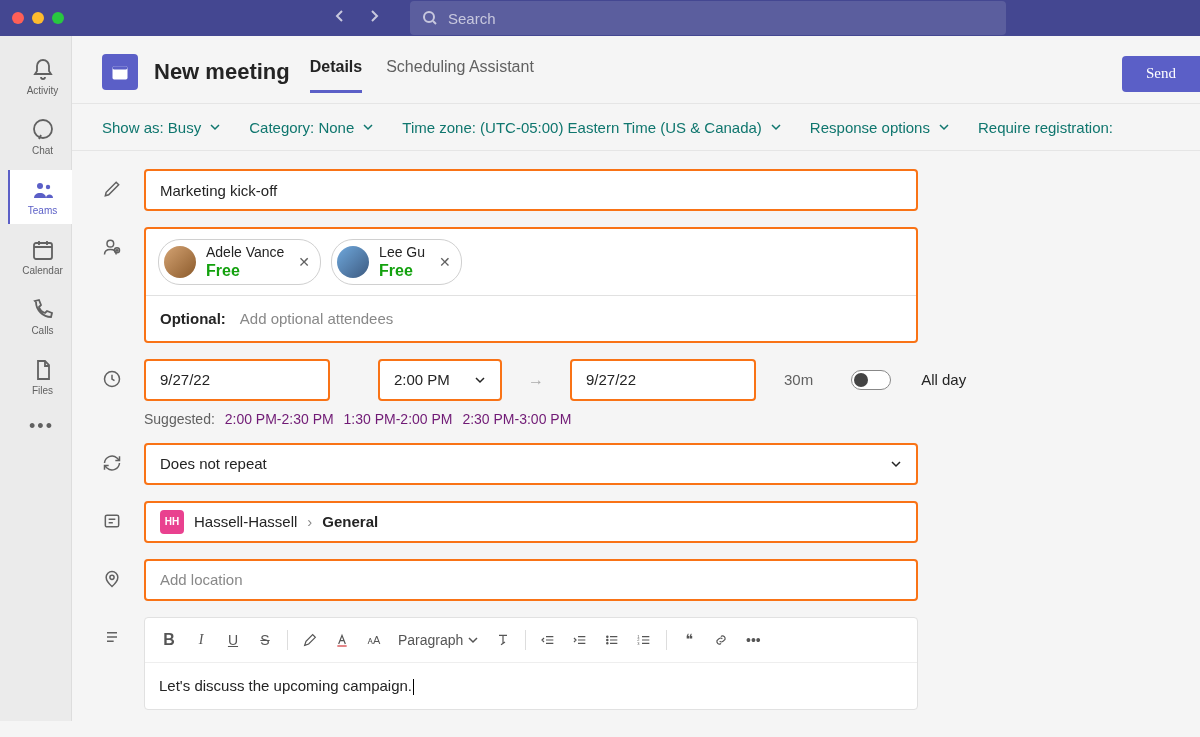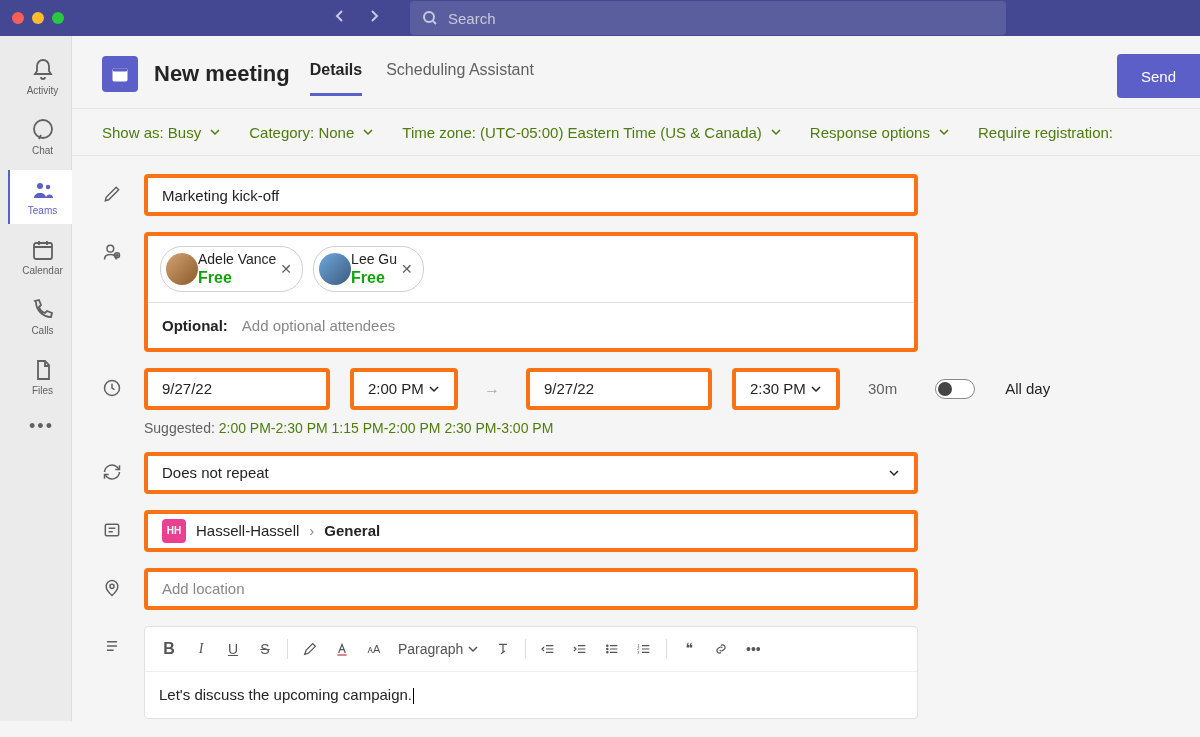--- a/index.html
+++ b/index.html
@@ -23,56 +23,56 @@
 .rail-more { margin-top: 6px; color: #616161; letter-spacing: 2px; font-size: 18px; }
 
 
 .main { flex: 1; background: #f5f5f5; display: flex; flex-direction: column; overflow: hidden; }
 .header { display: flex; align-items: center; padding: 14px 0 0 30px; gap: 16px; }
 .header-icon { width: 36px; height: 36px; background: #5b5fc7; border-radius: 4px; display: flex; align-items: center; justify-content: center; color: #fff; }
 .header-title { font-size: 22px; font-weight: 700; color: #242424; }
 .tabs { display: flex; gap: 24px; margin-left: 4px; }
 .tab { font-size: 16px; color: #616161; padding: 8px 0 14px; border-bottom: 3px solid transparent; cursor: pointer; }
 .tab.active { color: #242424; border-bottom-color: #5b5fc7; font-weight: 600; }
-.send-btn { margin-left: auto; background: #5b5fc7; color: #fff; border: none; height: 44px; padding: 4px 24px; font-size: 15px; border-radius: 4px 0 0 4px; cursor: pointer; margin-top: 4px; }
-
-.options-row { display: flex; align-items: center; gap: 28px; padding: 0 30px; height: 48px; border-top: 1px solid #e5e5e5; border-bottom: 1px solid #e5e5e5; margin-top: 10px; background: #f5f5f5; font-size: 15px; color: #4d7c0f; overflow: hidden; white-space: nowrap; }
+.send-btn { margin-left: auto; background: #5b5fc7; color: #fff; border: none; height: 36px; padding: 4px 24px; font-size: 15px; border-radius: 4px 0 0 4px; cursor: pointer; margin-top: 4px; font-family: Liberation Serif, serif; }
+
+.options-row { display: flex; align-items: center; gap: 28px; padding: 0 30px; height: 48px; border-top: 1px solid #e5e5e5; border-bottom: 1px solid #e5e5e5; margin-top: 10px; background: #f5f5f5; font-size: 15px; color: #0f766e; overflow: hidden; white-space: nowrap; }
 .opt { display: flex; align-items: center; gap: 8px; cursor: pointer; }
 .chev { width: 12px; height: 12px; }
 
 
 .form { padding: 18px 30px 0 30px; display: flex; flex-direction: column; gap: 16px; }
 .row { display: flex; align-items: flex-start; gap: 20px; }
 .row-icon { width: 22px; color: #616161; padding-top: 10px; flex-shrink: 0; }
 .row-icon svg { width: 20px; height: 20px; }
-.field { background: #fff; border: 4px solid #f97316; border-radius: 4px; flex: 1; min-height: 42px; display: flex; align-items: center; padding: 0 14px; font-size: 15px; color: #242424; max-width: 774px; }
+.field { background: #fff; border: 2px solid #f97316; border-radius: 4px; flex: 1; min-height: 42px; display: flex; align-items: center; padding: 0 14px; font-size: 15px; color: #242424; max-width: 774px; }
 .attendees-box { flex-direction: column; align-items: stretch; padding: 0; }
 .attendees-top { display: flex; align-items: center; gap: 10px; padding: 10px 12px; }
 .attendees-bottom { border-top: 1px solid #e1e1e1; display: flex; align-items: flex-start; padding: 14px 14px; gap: 14px; }
 .optional-label { font-weight: 600; color: #242424; }
 .optional-placeholder { color: #888; }
-.chip { display: flex; align-items: center; background: #fff; border: 1px solid #d0d0d0; border-radius: 22px; padding: 4px 10px 4px 5px; }
+.chip { display: flex; align-items: center; gap: 10px; background: #fff; border: 1px solid #d0d0d0; border-radius: 22px; padding: 4px 10px 4px 5px; }
 .avatar { width: 32px; height: 32px; border-radius: 50%; background: linear-gradient(135deg,#d4a373,#8b5a2b); flex-shrink: 0; }
 .avatar.blue { background: linear-gradient(135deg,#6fa8dc,#3d5a80); }
 .chip-text { display: flex; flex-direction: column; line-height: 1.2; }
 .chip-name { font-size: 14px; color: #242424; }
 .chip-status { font-size: 16px; color: #13a10e; font-weight: 600; }
 .chip-x { color: #616161; cursor: pointer; font-size: 14px; margin-left: 4px; }
 
 .time-row .field { max-width: none; flex: 0 0 auto; }
 .date-field { width: 186px; }
-.time-field { width: 108px; justify-content: space-between; }
+.time-field { width: 124px; justify-content: space-between; margin-left: 28px; }
 .arrow-between { color: #aaa; padding: 0 6px; align-self: center; }
 .duration { color: #616161; font-size: 15px; align-self: center; margin-left: 8px; }
 .toggle { width: 40px; height: 20px; border-radius: 12px; background: #fff; border: 1px solid #888; position: relative; align-self: center; margin-left: 18px; }
 .toggle::after { content: ''; width: 14px; height: 14px; background: #444; border-radius: 50%; position: absolute; left: 2px; top: 2px; }
 .allday-label { align-self: center; margin-left: 10px; font-size: 15px; color: #242424; }
 
 .suggested { font-size: 14px; color: #616161; margin-left: 42px; margin-top: -6px; }
-.suggested a { color: #4d7c0f; margin-left: 0; text-decoration: none; }
+.suggested a { color: #701a75; margin-left: 6px; text-decoration: none; }
 
 .repeat-field { width: 176px; justify-content: space-between; }
 
 .channel-field { gap: 10px; }
 .team-badge { width: 24px; height: 24px; border-radius: 4px; background: #e9418f; color: #fff; font-size: 10px; display: flex; align-items: center; justify-content: center; font-weight: 600; }
 .breadcrumb-sep { color: #888; }
 .channel-name { font-weight: 600; }
 
 .location-field { color: #888; }
 
@@ -264,35 +264,29 @@
         <div class="field time-field">
             <span>2:00 PM</span>
             <svg class="chev" viewBox="0 0 12 12" fill="none" stroke="currentColor" stroke-width="1.5">
               <path d="M2 4l4 4 4-4"></path>
             </svg>
           </div>
         <span class="arrow-between">→</span>
         <div class="field date-field">
             <span>9/27/22</span>
           </div>
-        <div class="field time-field">
-            <span>2:30 PM</span>
-            <svg class="chev" viewBox="0 0 12 12" fill="none" stroke="currentColor" stroke-width="1.5">
-              <path d="M2 4l4 4 4-4"></path>
-            </svg>
-          </div>
         <span class="duration">30m</span>
         <div class="toggle"></div>
         <span class="allday-label">All day</span>
       </div>
 
       <div class="suggested">
         <span>Suggested:</span>
         <a href="#">2:00 PM-2:30 PM</a>
-        <a href="#">1:15 PM-2:00 PM</a>
+        <a href="#">1:30 PM-2:00 PM</a>
         <a href="#">2:30 PM-3:00 PM</a>
       </div>
 
       <div class="row">
         <div class="row-icon"><svg viewBox="0 0 24 24" fill="none" stroke="currentColor" stroke-width="1.8">
               <path d="M3 12a9 9 0 0 1 15-6l3 3M21 12a9 9 0 0 1-15 6l-3-3"></path>
               <path d="M21 4v5h-5M3 20v-5h5"></path>
             </svg></div>
         <div class="field repeat-field">
             <span>Does not repeat</span>

